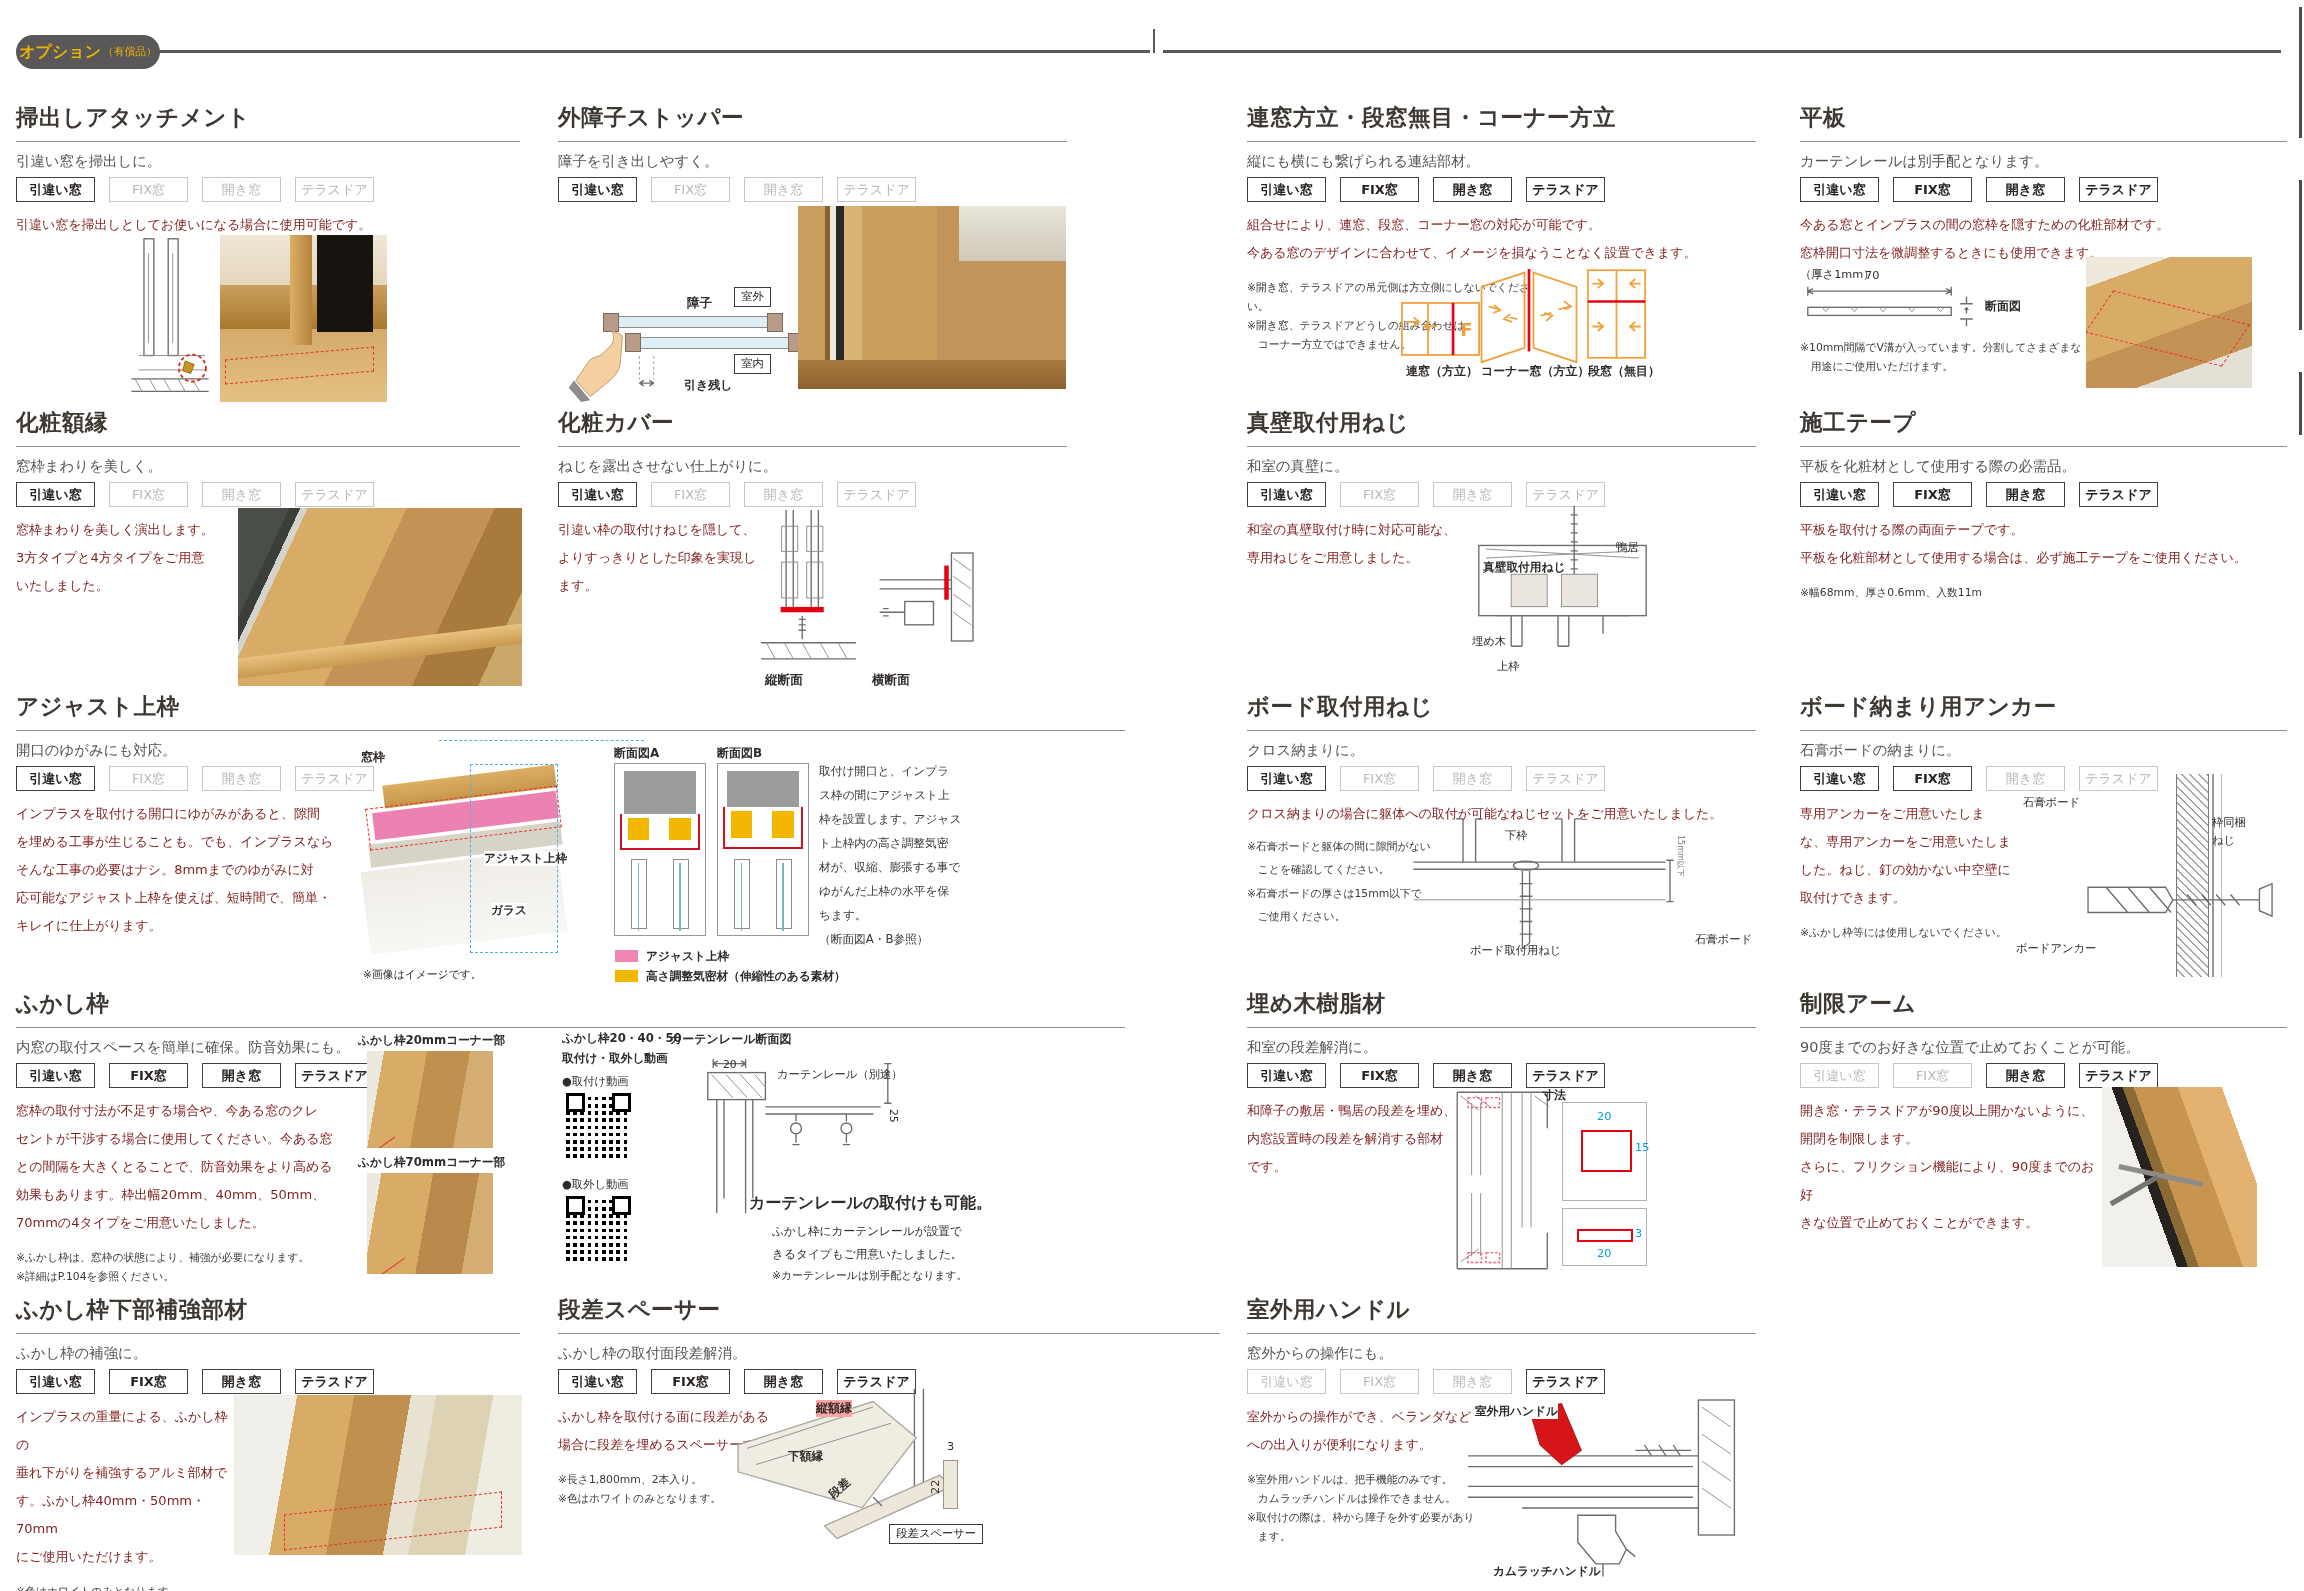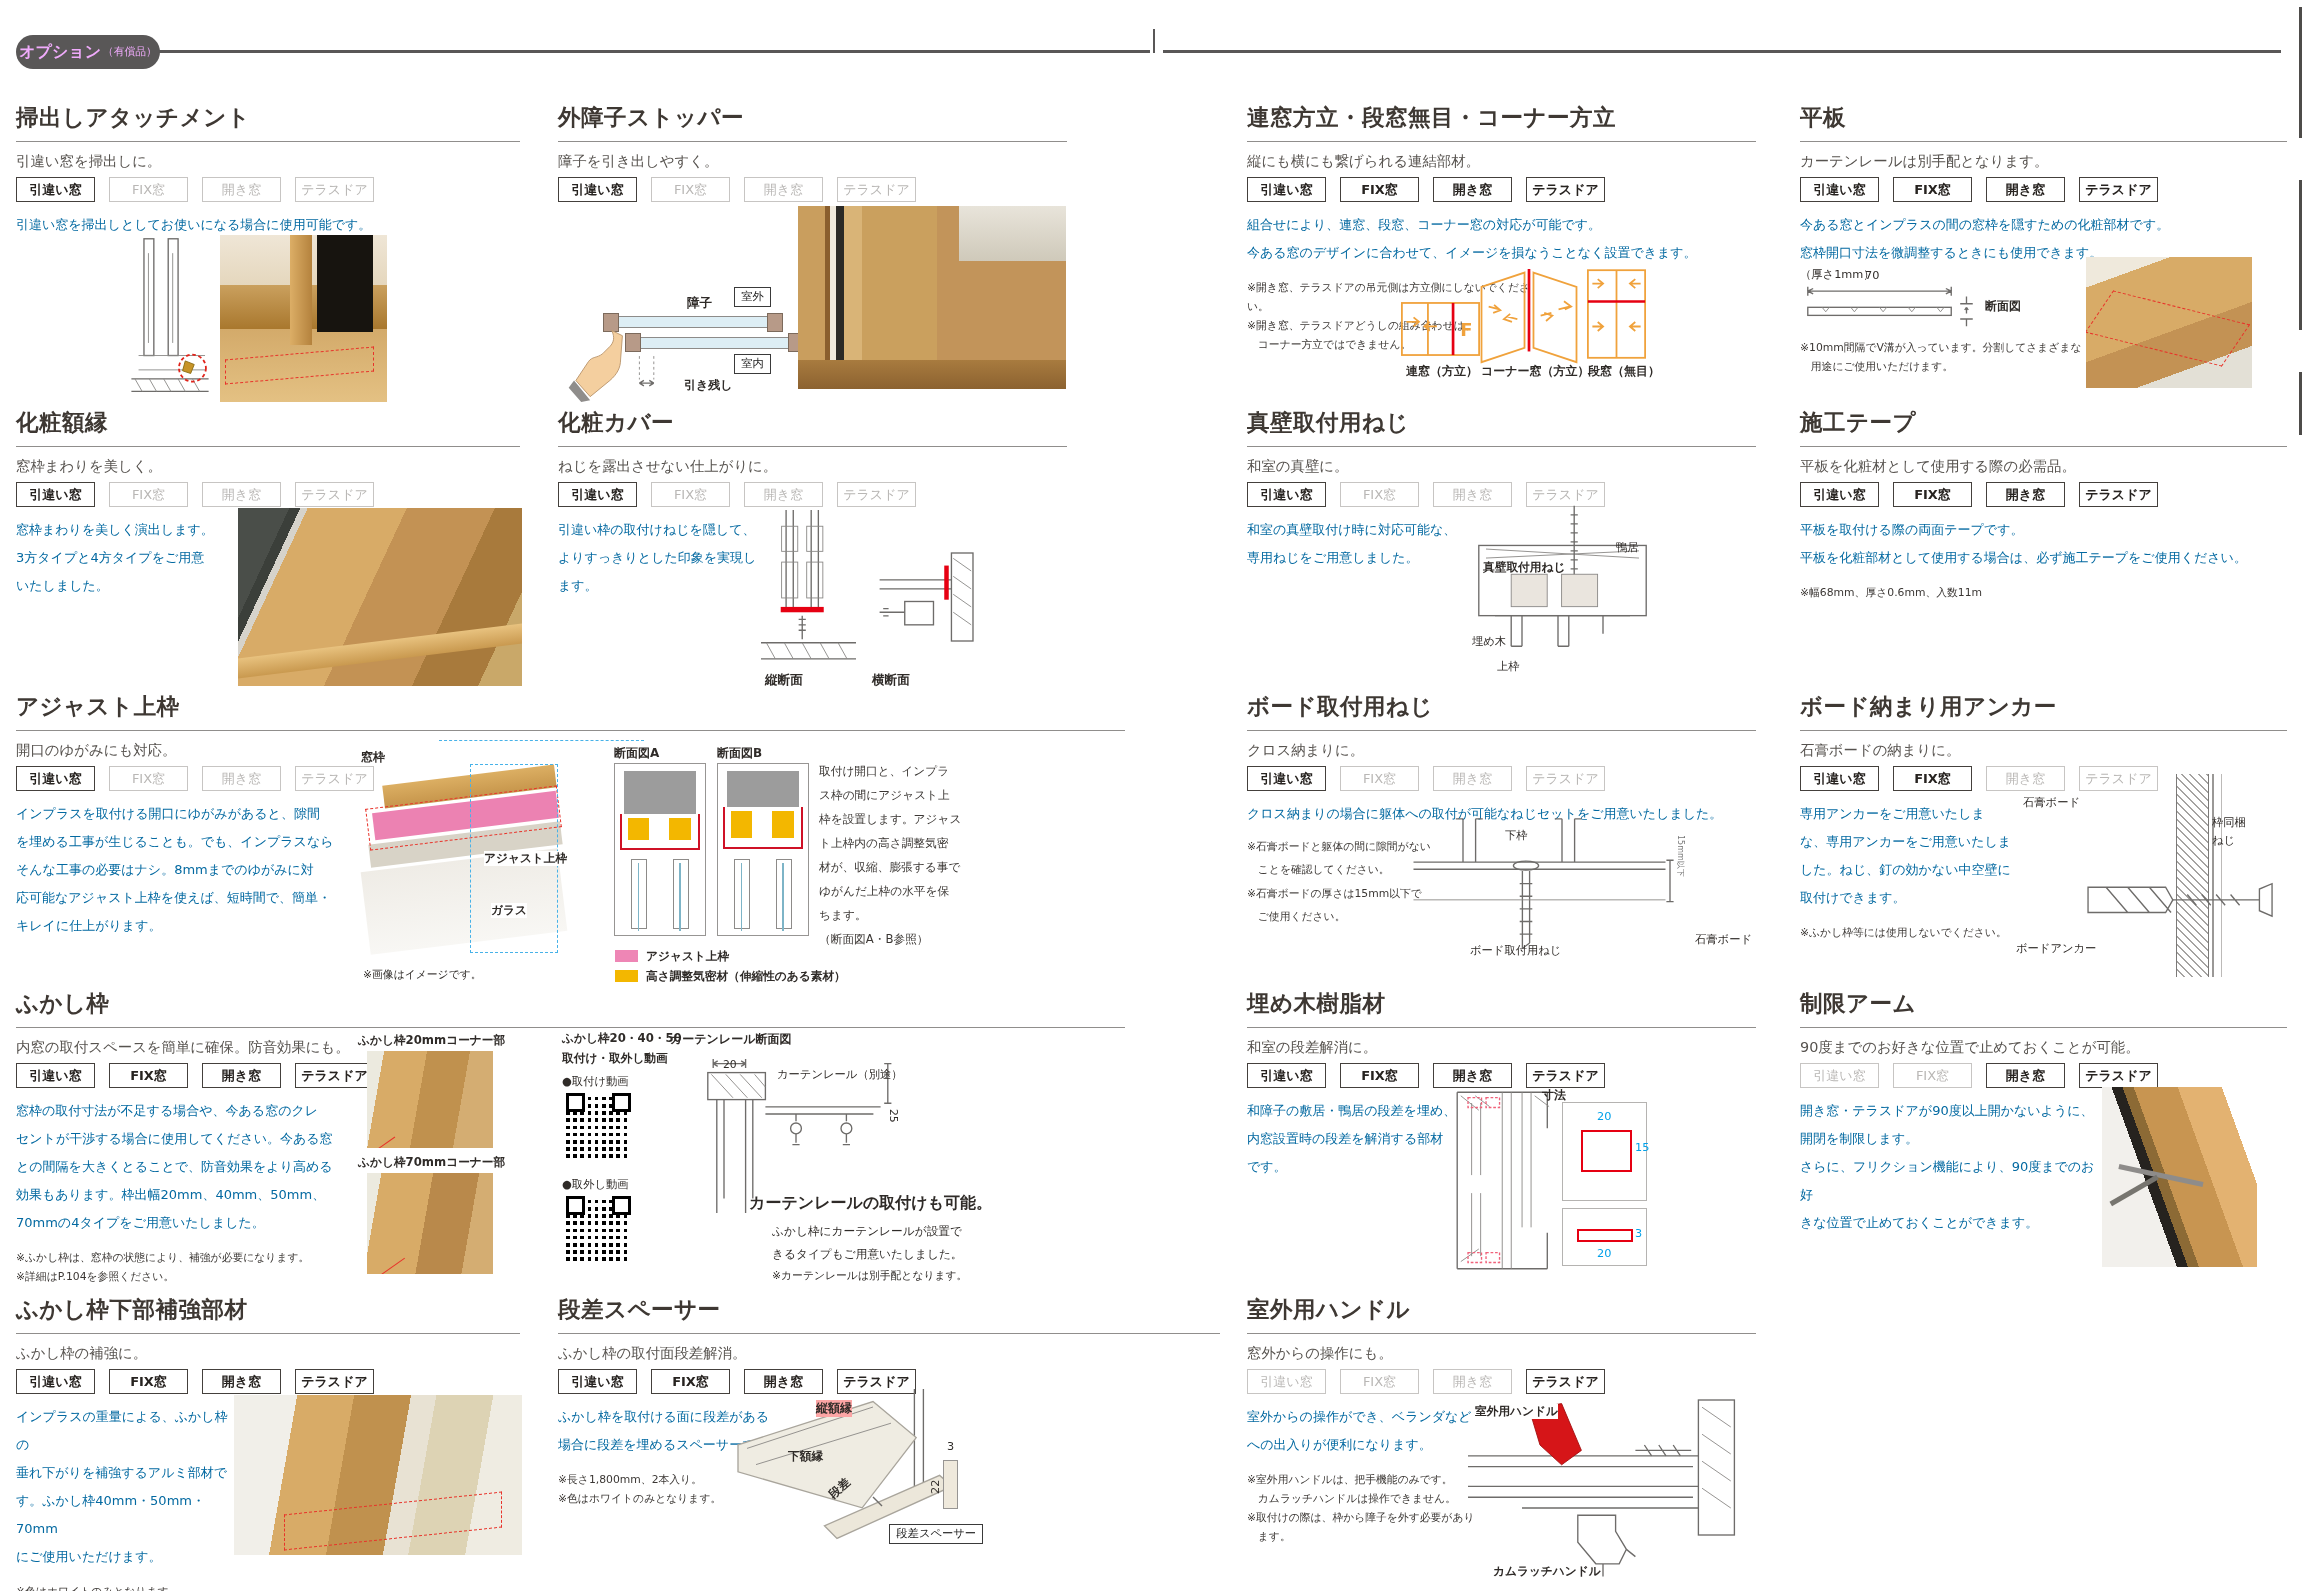--- a/index.html
+++ b/index.html
@@ -5,36 +5,36 @@
 html,body{margin:0;padding:0;background:#fff;font-family:"DejaVu Sans","Liberation Sans",sans-serif}
 #page{position:relative;width:2304px;height:1591px;background:#fff;overflow:hidden;color:#3b3734}
 .sec{position:absolute}
 .t{margin:0;font-size:22.5px;font-weight:700;color:#3e3833;letter-spacing:0.5px}
 .rule{height:0;border-top:1.8px solid #908e8c;margin-top:8px}
 .sub{margin-top:10px;font-size:14.4px;color:#57534f}
 .tags{display:flex;gap:14px;margin-top:6px}
 .tag{box-sizing:border-box;width:79px;height:25px;display:flex;align-items:center;justify-content:center;font-size:13px;color:#b9b7b5;border:0.9px solid #c7c5c3;background:#fff;white-space:nowrap}
 .tag.active{color:#272320;border:1.8px solid #44403c;font-weight:700}
 .body{margin-top:9px}
-.bl{font-size:13px;line-height:28px;color:#0369a1}
+.bl{font-size:13px;line-height:28px;color:#7f1d1d}
 .notes{margin-top:10.8px}
 .nl{font-size:10.8px;line-height:19px;color:#3b3734}
 .abs{position:absolute}
 .dl{position:absolute;font-size:11.3px;color:#2f2b28;white-space:nowrap}
 .b{font-weight:700}
 .dlb{position:absolute;font-size:11.3px;color:#222;white-space:nowrap;border:1.4px solid #3a3a3a;background:#fff;padding:0 6.3px;line-height:18px}
 .dim{color:#00a0e9}
 .ph{position:absolute;overflow:hidden}
 .sl{font-size:11.7px;line-height:24px;color:#3b3734}
 .cw{position:absolute;background:#fff;border:1.4px solid #979593;box-sizing:border-box}
 .sw{position:absolute;width:23.4px;height:11.7px}
 .qr{position:absolute;width:65px;height:65px;background:repeating-linear-gradient(0deg,#000 0 3.6px,#fff 3.6px 7.2px),repeating-linear-gradient(90deg,#000 0 3.6px,#fff 3.6px 7.2px);background-blend-mode:lighten;border:0.9px solid #fff}
 .qr:before,.qr:after{content:"";position:absolute;width:12.6px;height:12.6px;border:3.6px solid #000;background:#fff;top:0;left:0}
 .qr:after{left:auto;right:0}
-#badge{position:absolute;left:16px;top:35px;width:144px;height:34px;background:#595757;border-radius:17px;color:#f0abfc;display:flex;align-items:center;justify-content:center;gap:1.8px}
+#badge{position:absolute;left:16px;top:35px;width:144px;height:34px;background:#595757;border-radius:17px;color:#eab308;display:flex;align-items:center;justify-content:center;gap:1.8px}
 #badge .bm{font-size:16px;font-weight:700}
 #badge .bs{font-size:10.8px}
 .hrule{position:absolute;top:50px;height:2.7px;background:#595757}
 .etab{position:absolute;left:2299px;width:2.7px;background:#4e4c4a}
 svg{position:absolute;overflow:visible}
 .ln{stroke:#6e6c6a;stroke-width:1.5;fill:none}
 .lt{stroke:#8a8886;stroke-width:1;fill:none}
 .org{stroke:#f0a23c;fill:none;stroke-width:2}
 </style>
 </head>

